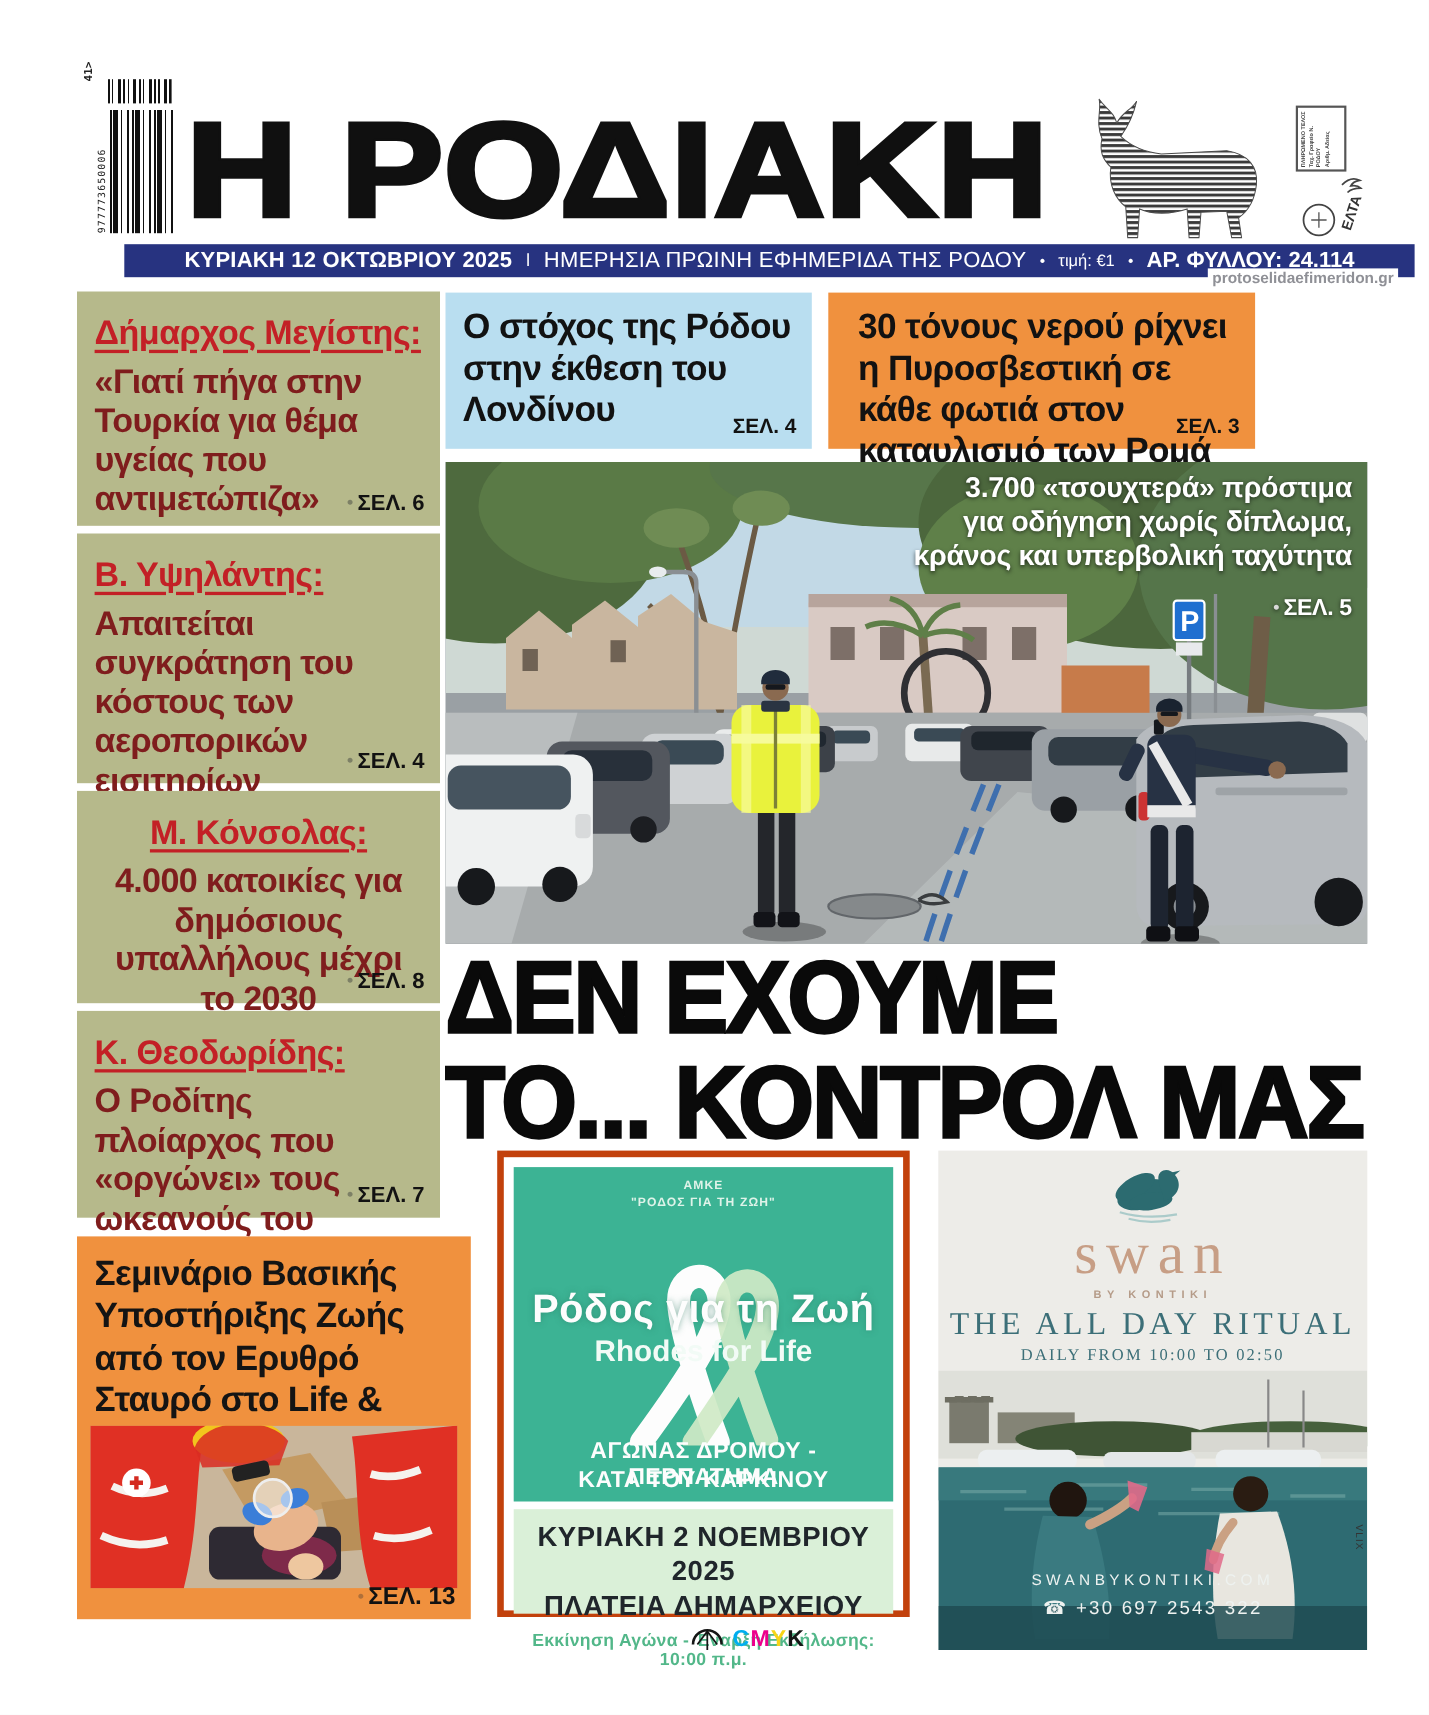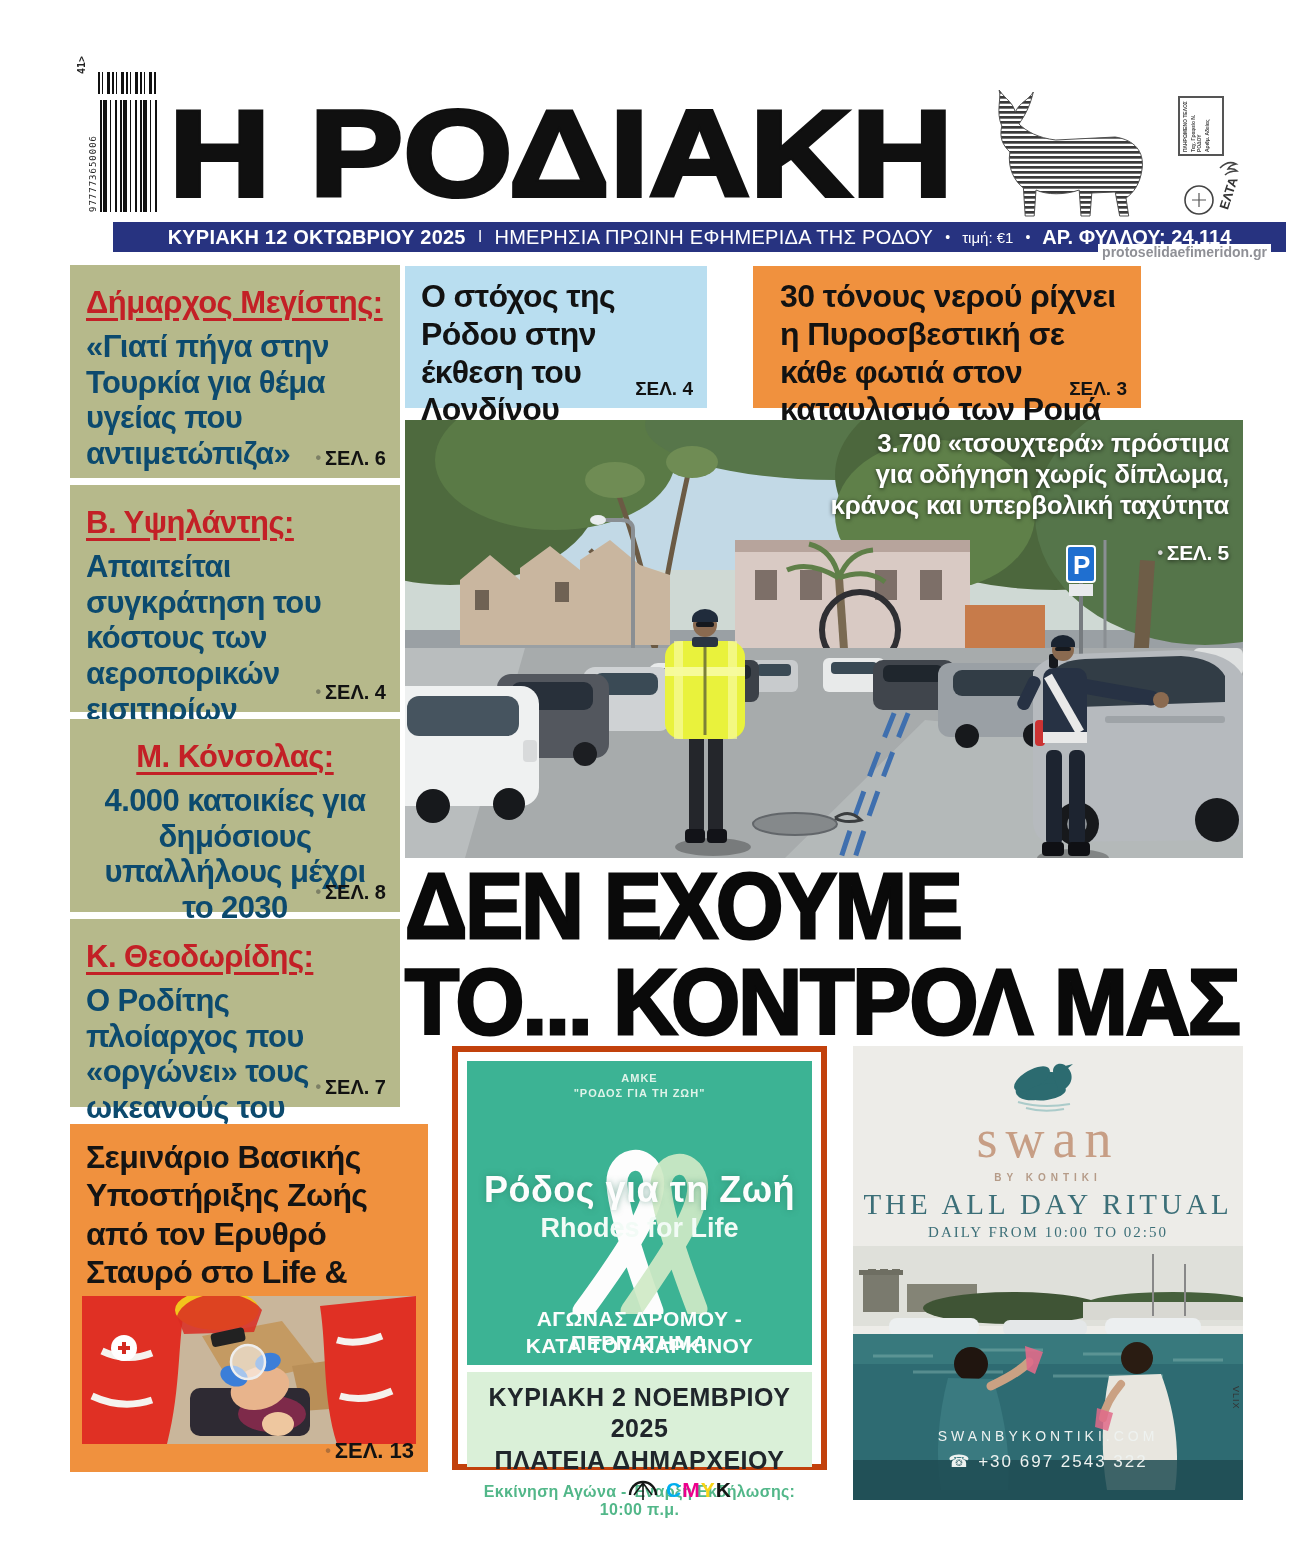--- a/index.html
+++ b/index.html
@@ -34,32 +34,32 @@
   .d-sub{font-size:20px;font-weight:400;letter-spacing:.3px;}
   .d-bullet{font-size:14px;}
   .d-price{font-size:15px;}
   .d-issue{font-size:20px;font-weight:bold;}
   .site-label{right:28px;top:244px;font-size:14px;font-weight:bold;color:#8f9096;background:#fff;padding:0 4px;}
 
   
   .news-box{left:70px;width:330px;background:#b6b98b;padding:20px 16px;}
   .kicker{color:#c32026;font-size:31px;font-weight:bold;letter-spacing:-.5px;
     text-decoration:underline;text-decoration-thickness:2.5px;text-underline-offset:5px;margin-bottom:8px;}
-  .news-title{font-size:31px;font-weight:bold;line-height:1.15;letter-spacing:-.6px;color:#0c4a6e;}
+  .news-title{font-size:31px;font-weight:bold;line-height:1.15;letter-spacing:-.6px;color:#7f1d1d;}
   .page-ref{position:absolute;right:14px;bottom:8px;font-size:20px;font-weight:bold;color:#121212;white-space:nowrap;}
   .page-ref .bullet{color:#7d8066;font-size:16px;vertical-align:2px;margin-right:4px;}
   .seminar-box{left:70px;top:1124px;width:358px;height:348px;background:#f0913e;padding:14px 16px;}
   .seminar-title{font-size:32px;font-weight:bold;line-height:1.2;letter-spacing:-.6px;color:#141414;}
   .seminar-photo{position:absolute;left:12px;top:172px;width:334px;height:148px;overflow:hidden;}
   .seminar-box .page-ref .bullet{color:#b0703a;}
 
   
   .teaser{padding:12px 16px;}
   .teaser-title{font-size:32px;font-weight:bold;line-height:1.18;letter-spacing:-.6px;color:#121212;}
-  .teaser-blue{left:405px;top:266px;width:302px;height:142px;background:#b9def0;}
+  .teaser-blue{left:405px;top:266px;width:333px;height:142px;background:#b9def0;}
   .teaser-orange{left:753px;top:266px;width:388px;height:142px;background:#f0913e;padding-left:27px;}
   .teaser .page-ref{font-size:19px;}
 
   
   .main-photo{left:405px;top:420px;width:838px;height:438px;overflow:hidden;background:#9aa0a4;}
   .photo-caption{position:absolute;right:14px;top:8px;text-align:right;color:#fff;font-weight:bold;
     font-size:26px;line-height:1.2;letter-spacing:-.3px;text-shadow:0 1px 4px rgba(0,0,0,.65);z-index:3;}
   .photo-caption .cap-page{font-size:21px;margin-top:18px;}
   .photo-caption .bullet{color:#d9d9d9;font-size:16px;vertical-align:2px;margin-right:4px;}
 

